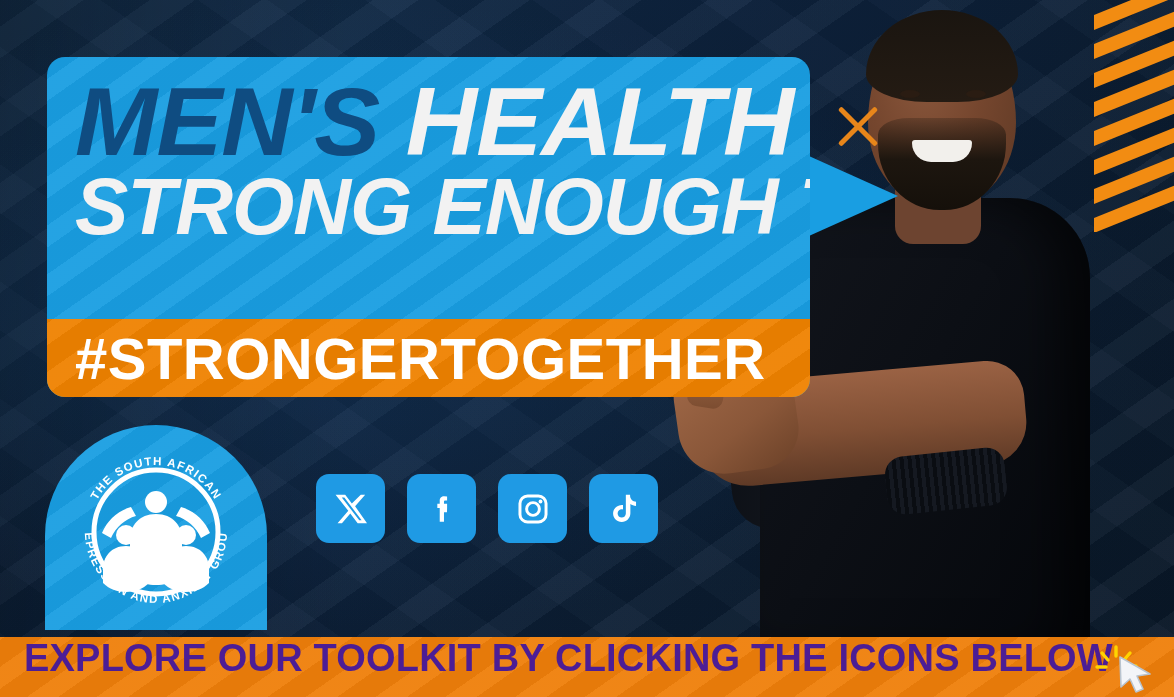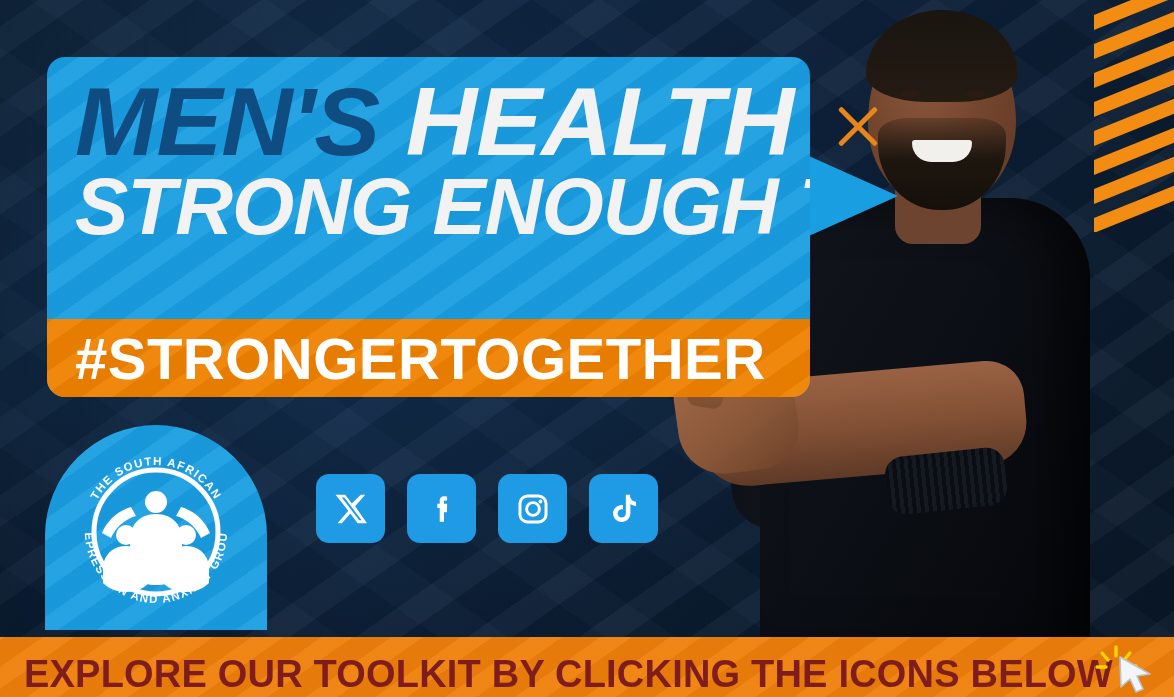--- a/index.html
+++ b/index.html
@@ -344,24 +344,24 @@
     width: 1174px; height: 60px;
     background: #ef7f0a;
     overflow: hidden;
   }
   .cta-bar .noise {
     position: absolute; inset: 0;
     background: repeating-linear-gradient(-35deg, rgba(255,255,255,.05) 0 18px, rgba(0,0,0,.04) 18px 40px);
   }
   .cta-text {
     position: absolute;
-    left: 24px; top: 16px;
+    left: 24px; top: 0;
     font-size: 38px;
     font-weight: 800;
-    color: #7f1d1d;
+    color: #4c1d95;
     letter-spacing: .2px;
     white-space: nowrap;
   }
   .cursor-icon {
     position: absolute;
     right: 10px; top: 6px;
     width: 72px; height: 52px;
   }
 </style>
 </head>

